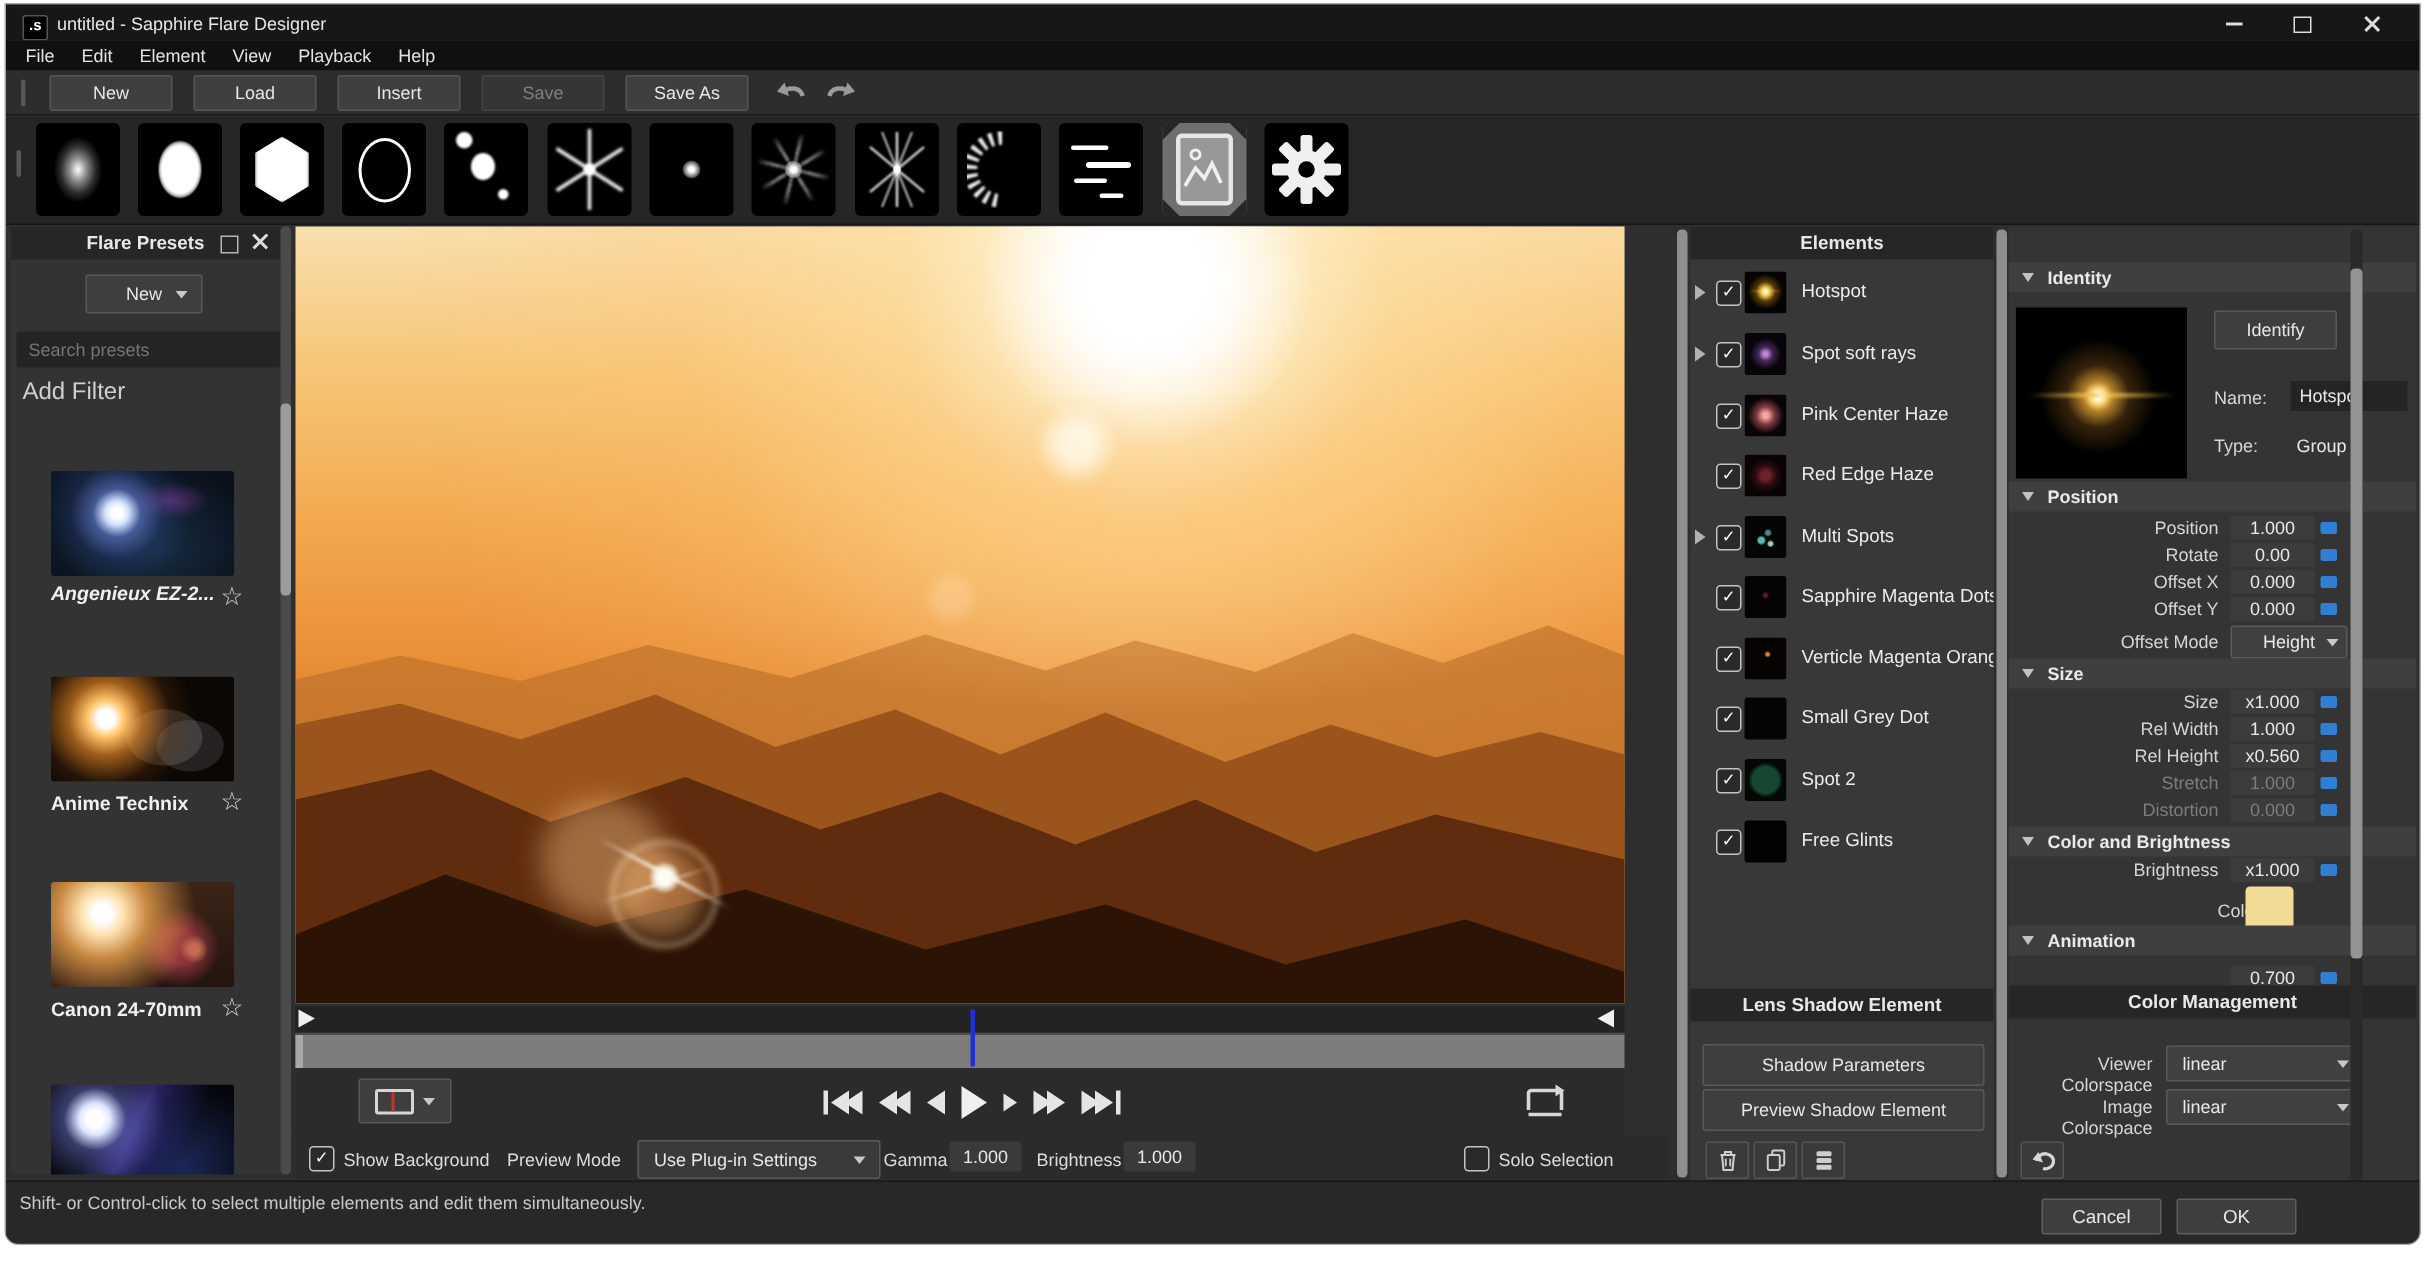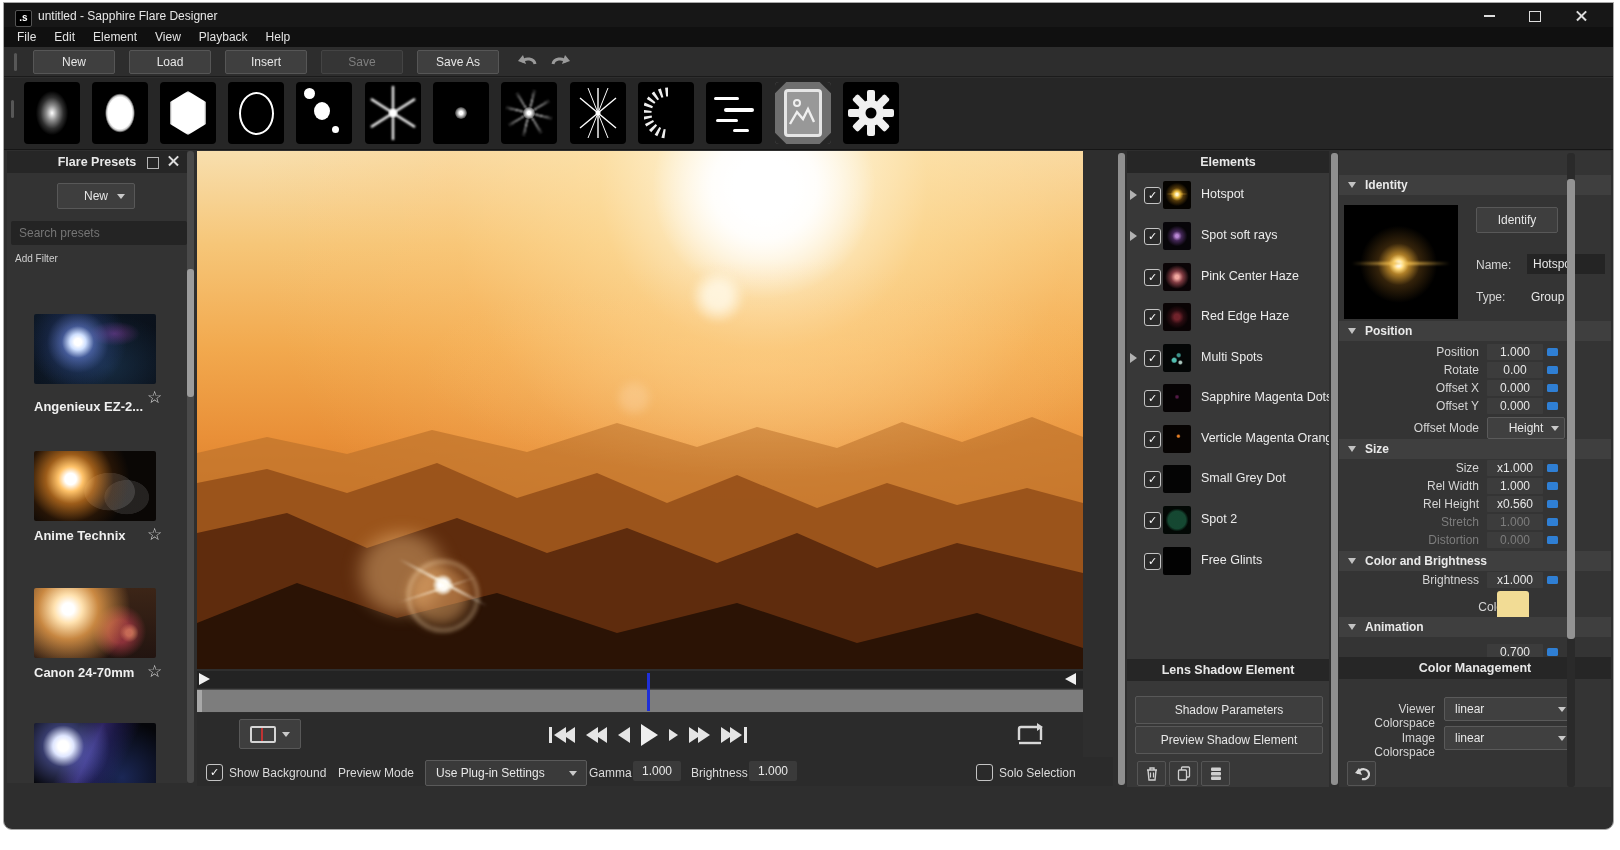--- a/index.html
+++ b/index.html
@@ -304,24 +304,24 @@
           <div class="xbar" style="top:7px;transform:rotate(45deg);"></div>
           <div class="xbar" style="top:7px;transform:rotate(-45deg);"></div>
         </div>
       </div>
     </div>
     <div class="panelbtn" style="left:50px;top:32px;width:76px;height:24px;">
       <span>New</span>
       <div class="dar" style="position:absolute;right:9px;top:10px;"></div>
     </div>
     <input class="abs" style="left: 4px; top: 70px; width: 160px; height: 24px; background: rgb(36, 36, 36); border: none; border-radius: 2px; color: rgb(189, 189, 189); font-size: 12px; padding: 0px 8px; font-family: &quot;Liberation Sans&quot;, sans-serif; outline: none;" placeholder="Search presets">
-    <div class="abs" style="left:8px;top:102px;color:#cfcfcf;font-size:10px;">Add Filter</div>
+    <div class="abs" style="left:8px;top:102px;color:#cfcfcf;font-size:16px;">Add Filter</div>
 
     <div class="pthumb pt1" style="top:163px;"></div>
-    <div class="pname" style="top:248px;">Angenieux EZ-2...</div>
+    <div class="pname" style="top:237px;font-style:italic;">Angenieux EZ-2...</div>
     <div class="star" style="top:236px;">☆</div>
 
     <div class="pthumb pt2" style="top:300px;"></div>
     <div class="pname" style="top:377px;">Anime Technix</div>
     <div class="star" style="top:373px;">☆</div>
 
     <div class="pthumb pt3" style="top:437px;"></div>
     <div class="pname" style="top:514px;">Canon 24-70mm</div>
     <div class="star" style="top:510px;">☆</div>
 
@@ -662,15 +662,24 @@
           <rect x="2" y="10.5" width="10" height="3.4" rx="1" fill="#cfcfcf"></rect>
         </svg>
   </div>
   <div class="iconbtn" style="left:1346px;top:760px;">
     <svg width="16" height="14" viewBox="0 0 16 14">
           <path d="M4 7 A5.5 5 0 1 1 8 12" fill="none" stroke="#d8d8d8" stroke-width="2.2"></path>
           <path d="M1 6 L8 8 L5 1 Z" fill="#d8d8d8"></path>
         </svg>
   </div>
 
+  <div class="abs" id="footer">
+    <span class="abs" style="left:9px;top:7px;color:#c8c8c8;font-size:12px;">Shift- or Control-click to select multiple elements and edit them simultaneously.</span>
+    <div class="fbtn" style="left:1357px;">
+          <span>Cancel</span>
+        </div>
+    <div class="fbtn" style="left:1447px;">
+          <span>OK</span>
+        </div>
+  </div>
 
 </div>
   </div>
 
 </body></html>

